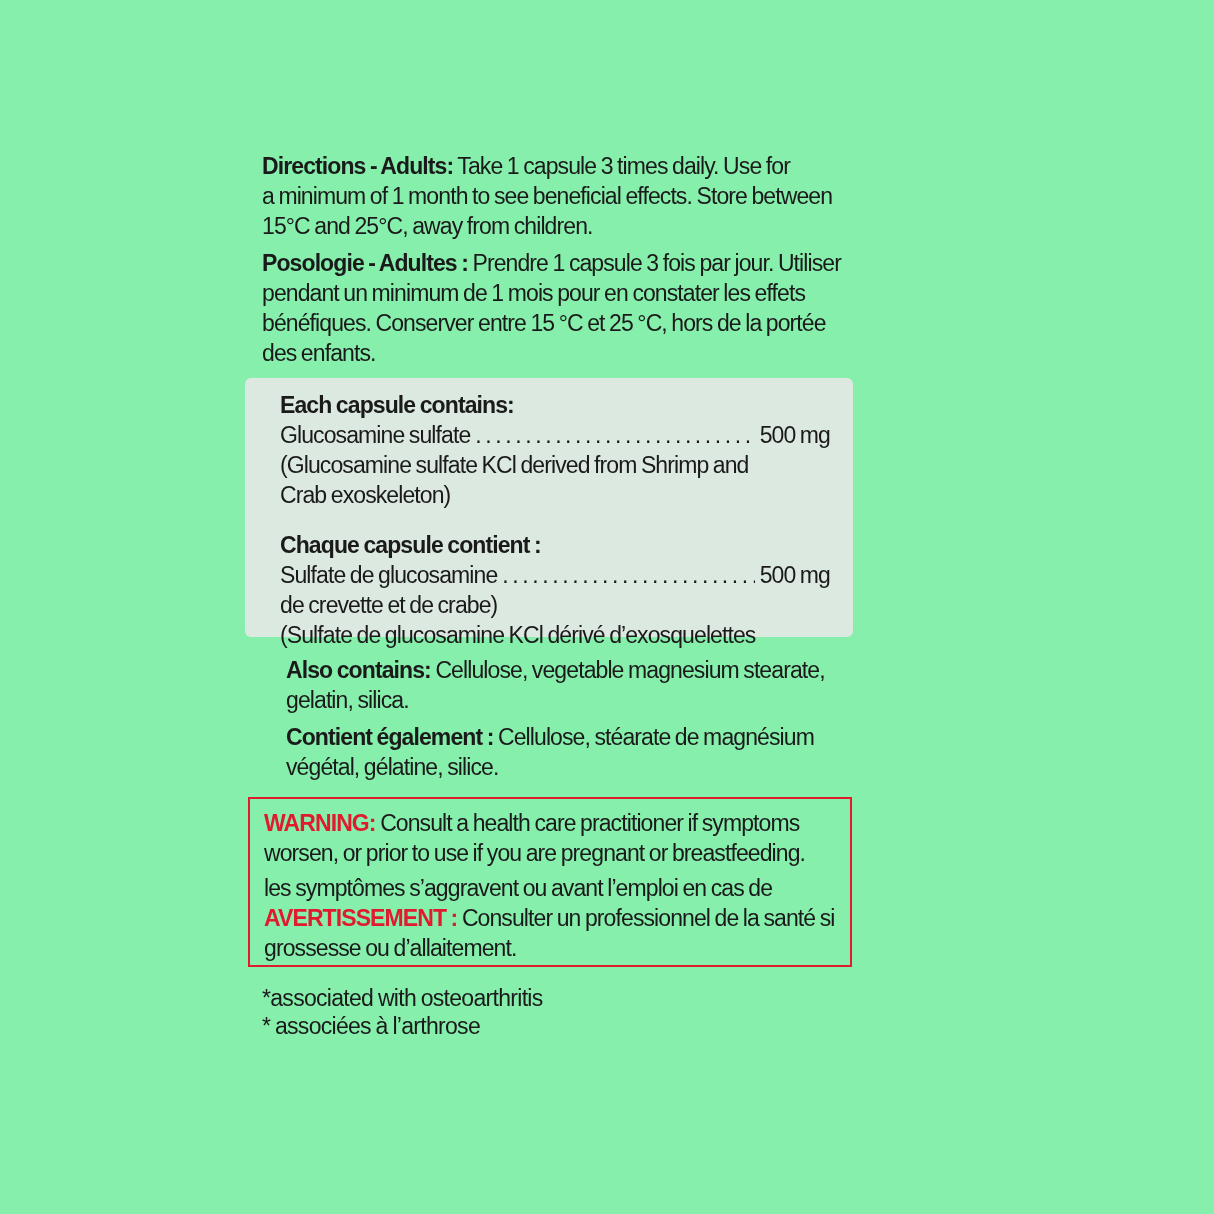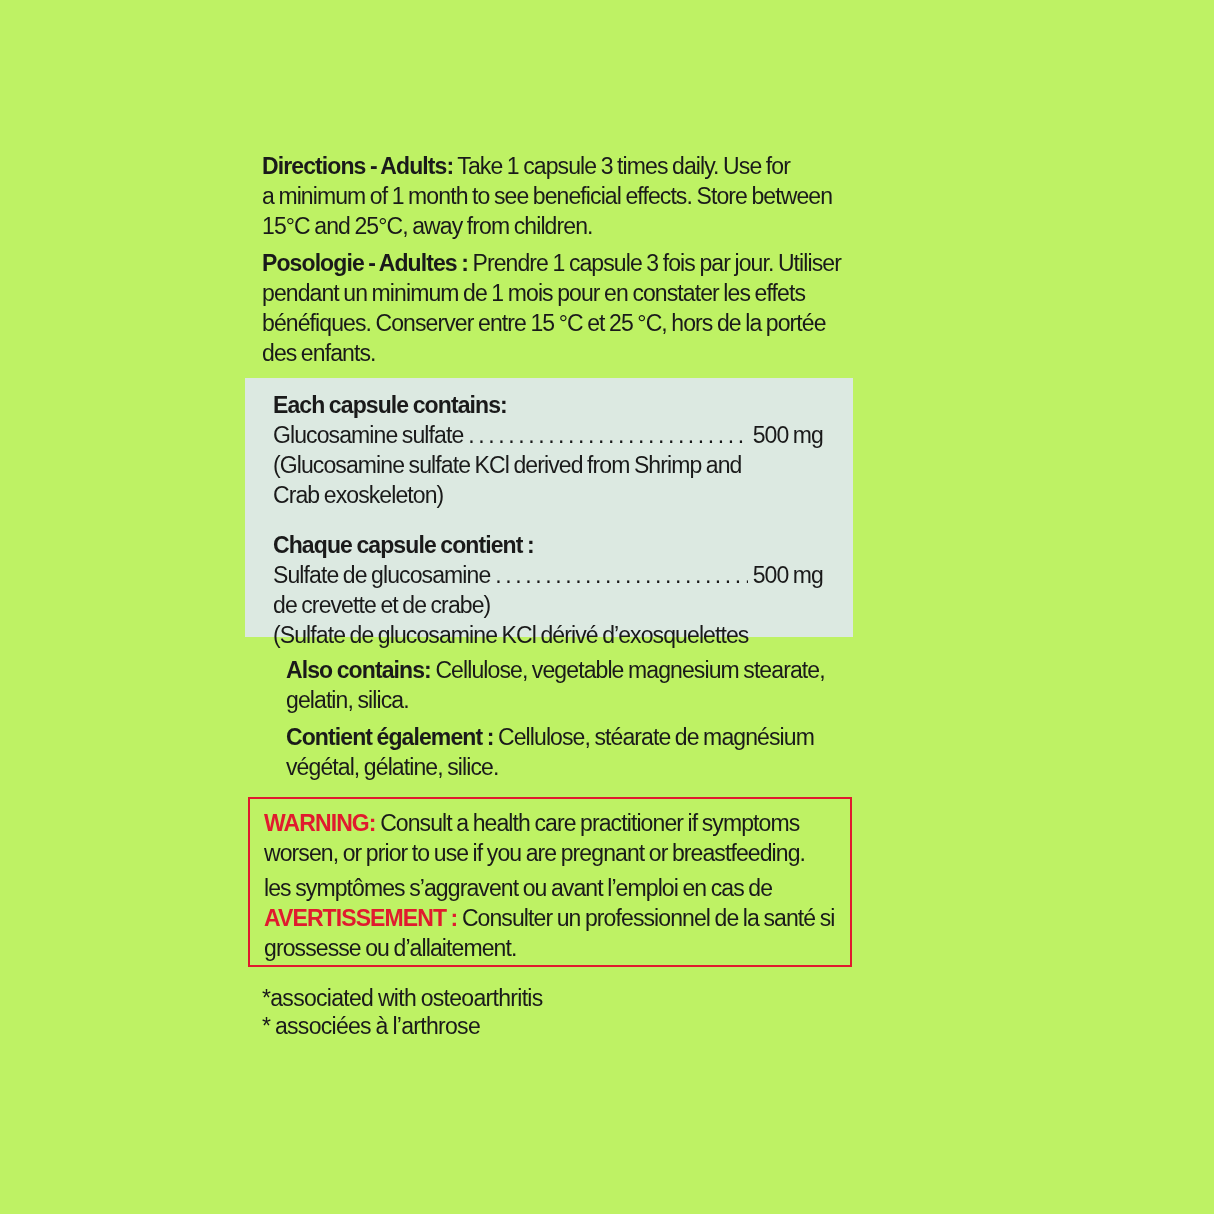--- a/index.html
+++ b/index.html
@@ -11,21 +11,21 @@
     width: 1214px;
     height: 1214px;
     position: relative;
     font-family: "Liberation Sans", sans-serif;
     color: var(--text, #1a1a1a);
     overflow: hidden;
   }
   .canvas {
     position: absolute;
     inset: 0;
-    background: #bef264;
+    background: #86efac;
   }
   .block {
     position: absolute;
     font-size: 23px;
     line-height: 30px;
     letter-spacing: -0.9px;
     word-spacing: -1px;
   }
   .para { margin: 0 0 7px 0; }
   .para:last-child { margin-bottom: 0; }
@@ -44,21 +44,22 @@
   }
 
   
   .capsule-box {
     left: 245px;
     top: 378px;
     width: 608px;
     height: 259px;
     box-sizing: border-box;
     background: var(--highlight-bg, #dce9e1);
-    padding: 12px 17px 0 28px;
+    padding: 12px 17px 0 35px;
+    border-radius: 6px;
   }
   .capsule-box .para { margin: 0; }
   .capsule-box .para + .para { margin-top: 20px; }
   .heading-line {
     display: block;
     white-space: nowrap;
     font-weight: bold;
   }
   .dotrow {
     display: flex;

